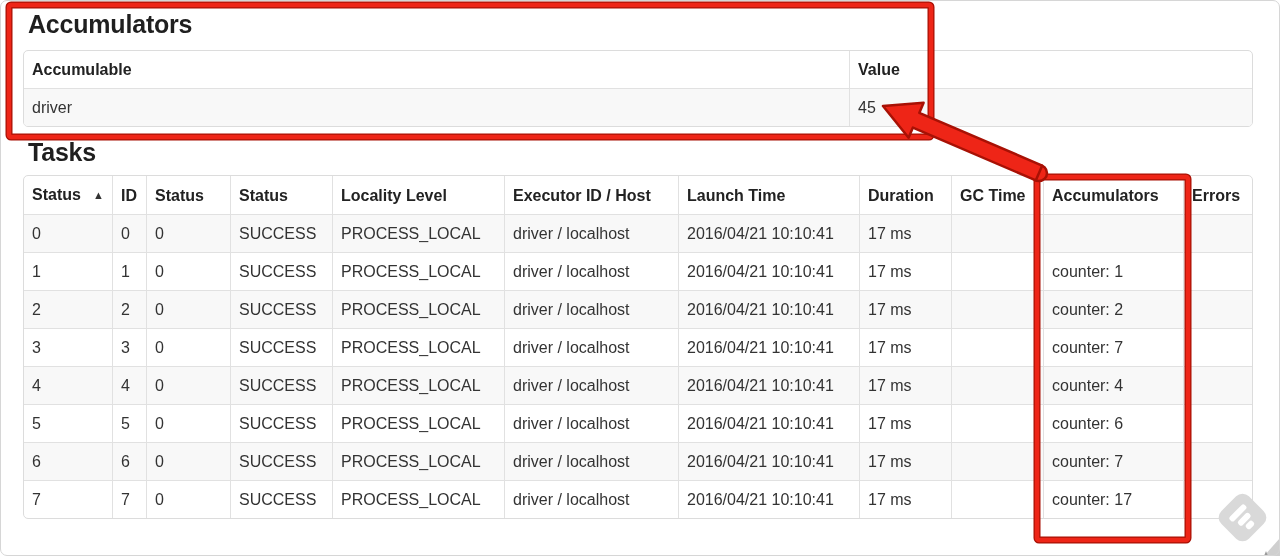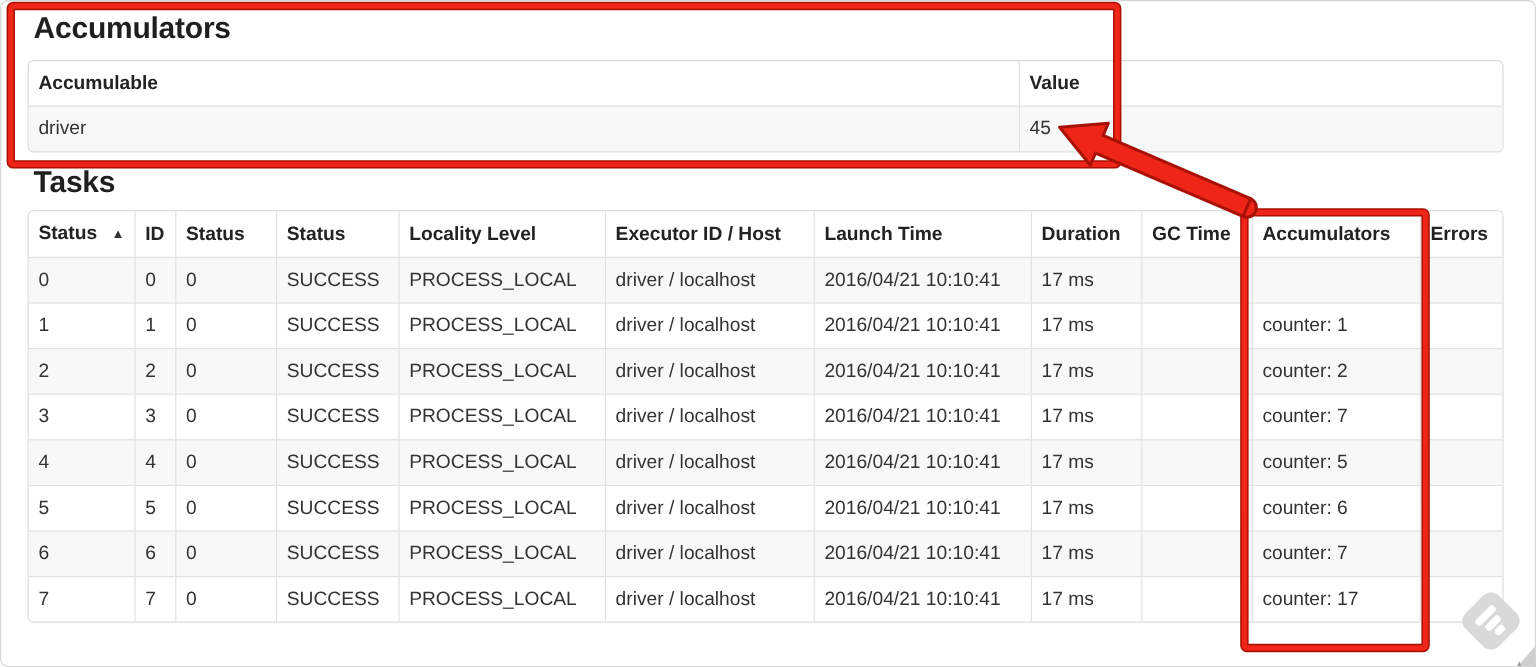--- a/index.html
+++ b/index.html
@@ -178,21 +178,21 @@
         <tr>
           <td>4</td>
           <td>4</td>
           <td>0</td>
           <td>SUCCESS</td>
           <td>PROCESS_LOCAL</td>
           <td>driver / localhost</td>
           <td>2016/04/21 10:10:41</td>
           <td>17 ms</td>
           <td></td>
-          <td>counter: 5</td>
+          <td>counter: 4</td>
           <td></td>
         </tr>
         <tr>
           <td>5</td>
           <td>5</td>
           <td>0</td>
           <td>SUCCESS</td>
           <td>PROCESS_LOCAL</td>
           <td>driver / localhost</td>
           <td>2016/04/21 10:10:41</td>

